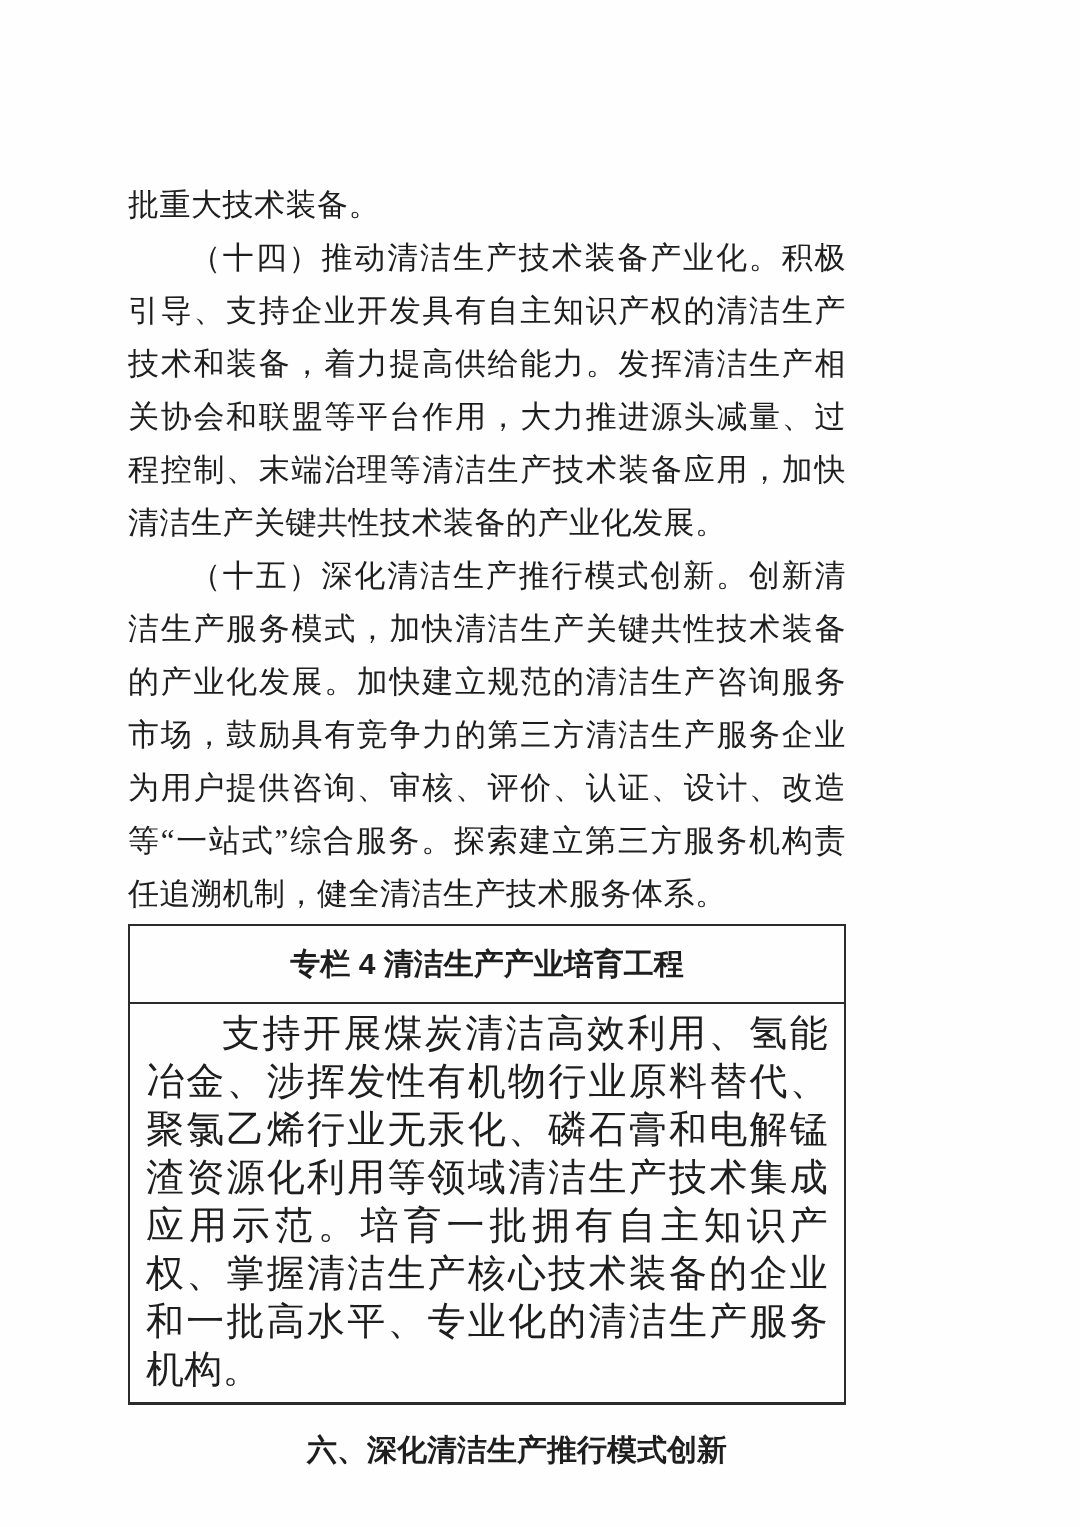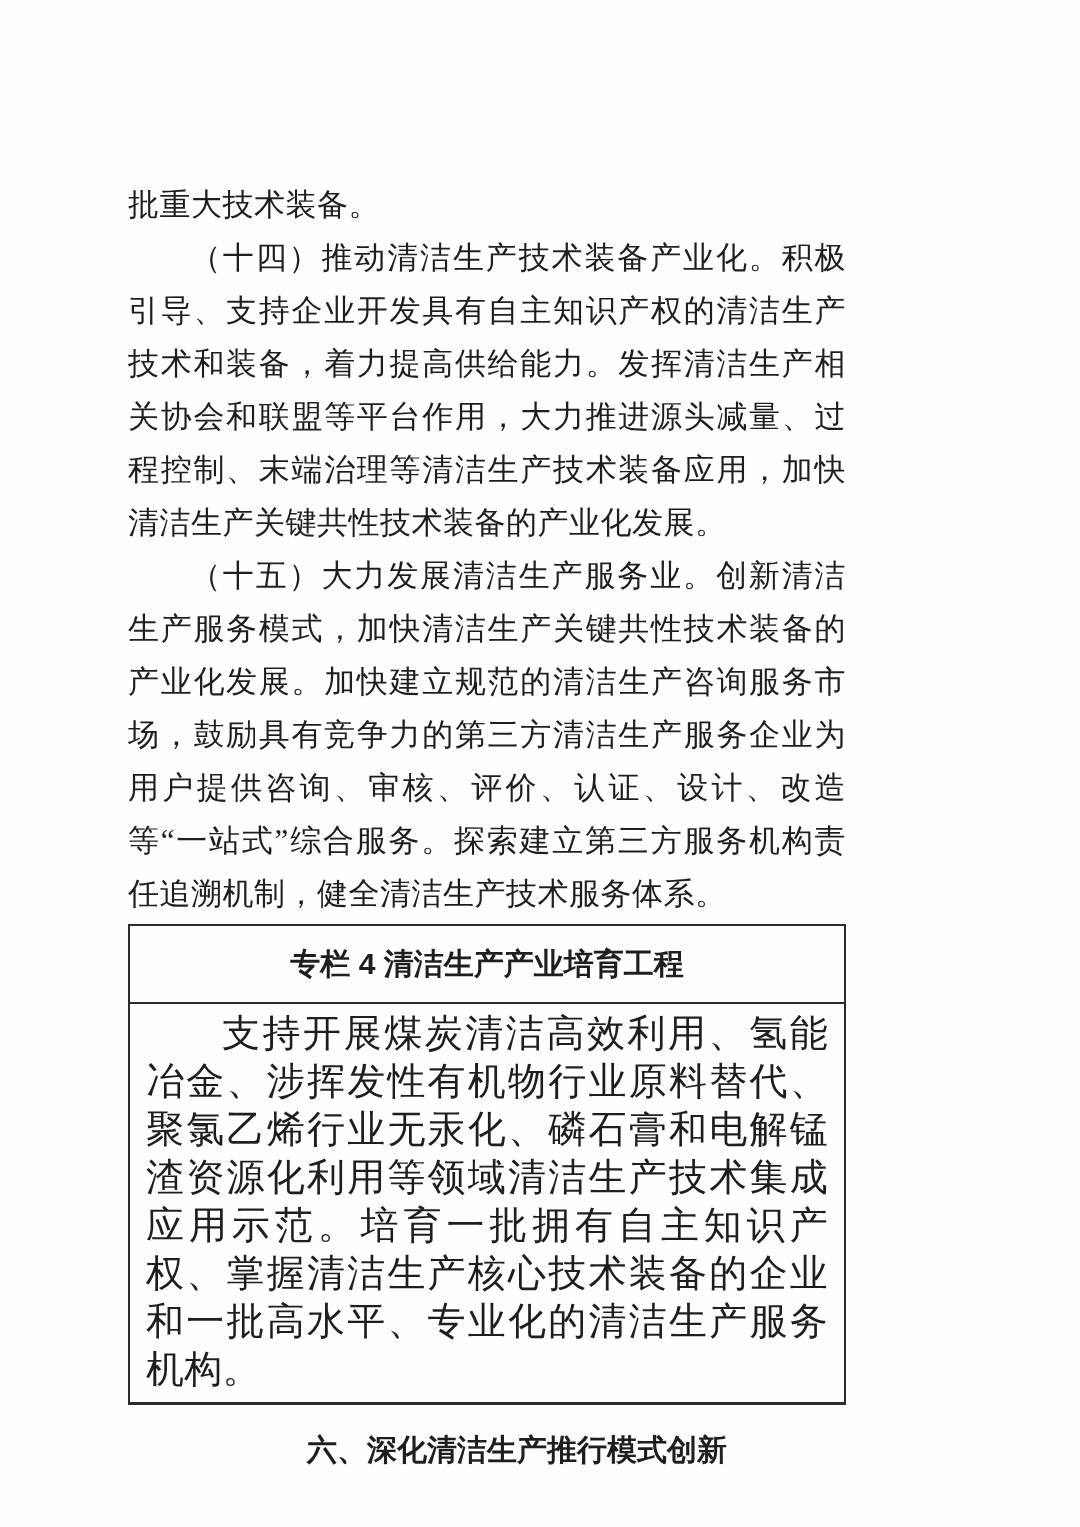--- a/index.html
+++ b/index.html
@@ -73,21 +73,21 @@
 
 <div class="page">
 
   <p class="para no-indent">批重大技术装备。</p>
 
   <p class="para">
     <span class="lead">（十四）推动清洁生产技术装备产业化。</span><span>积极引导、支持企业开发具有自主知识产权的清洁生产技术和装备，着力提高供给能力。发挥清洁生产相关协会和联盟等平台作用，大力推进源头减量、过程控制、末端治理等清洁生产技术装备应用，加快清洁生产关键共性技术装备的产业化发展。</span>
   </p>
 
   <p class="para">
-    <span class="lead">（十五）大力发展清洁生产服务业。</span><span>创新清洁生产服务模式，加快清洁生产关键共性技术装备的产业化发展。加快建立规范的清洁生产咨询服务市场，鼓励具有竞争力的第三方清洁生产服务企业为用户提供咨询、审核、评价、认证、设计、改造等“一站式”综合服务。探索建立第三方服务机构责任追溯机制，健全清洁生产技术服务体系。</span>
+    <span class="lead">（十五）深化清洁生产推行模式创新。</span><span>创新清洁生产服务模式，加快清洁生产关键共性技术装备的产业化发展。加快建立规范的清洁生产咨询服务市场，鼓励具有竞争力的第三方清洁生产服务企业为用户提供咨询、审核、评价、认证、设计、改造等“一站式”综合服务。探索建立第三方服务机构责任追溯机制，健全清洁生产技术服务体系。</span>
   </p>
 
   <div class="feature-box">
     <div class="feature-box-title">专栏 4 清洁生产产业培育工程</div>
     <div class="feature-box-body">支持开展煤炭清洁高效利用、氢能冶金、涉挥发性有机物行业原料替代、聚氯乙烯行业无汞化、磷石膏和电解锰渣资源化利用等领域清洁生产技术集成应用示范。培育一批拥有自主知识产权、掌握清洁生产核心技术装备的企业和一批高水平、专业化的清洁生产服务机构。</div>
   </div>
 
   <h2 class="section-heading">六、深化清洁生产推行模式创新</h2>
 
 

